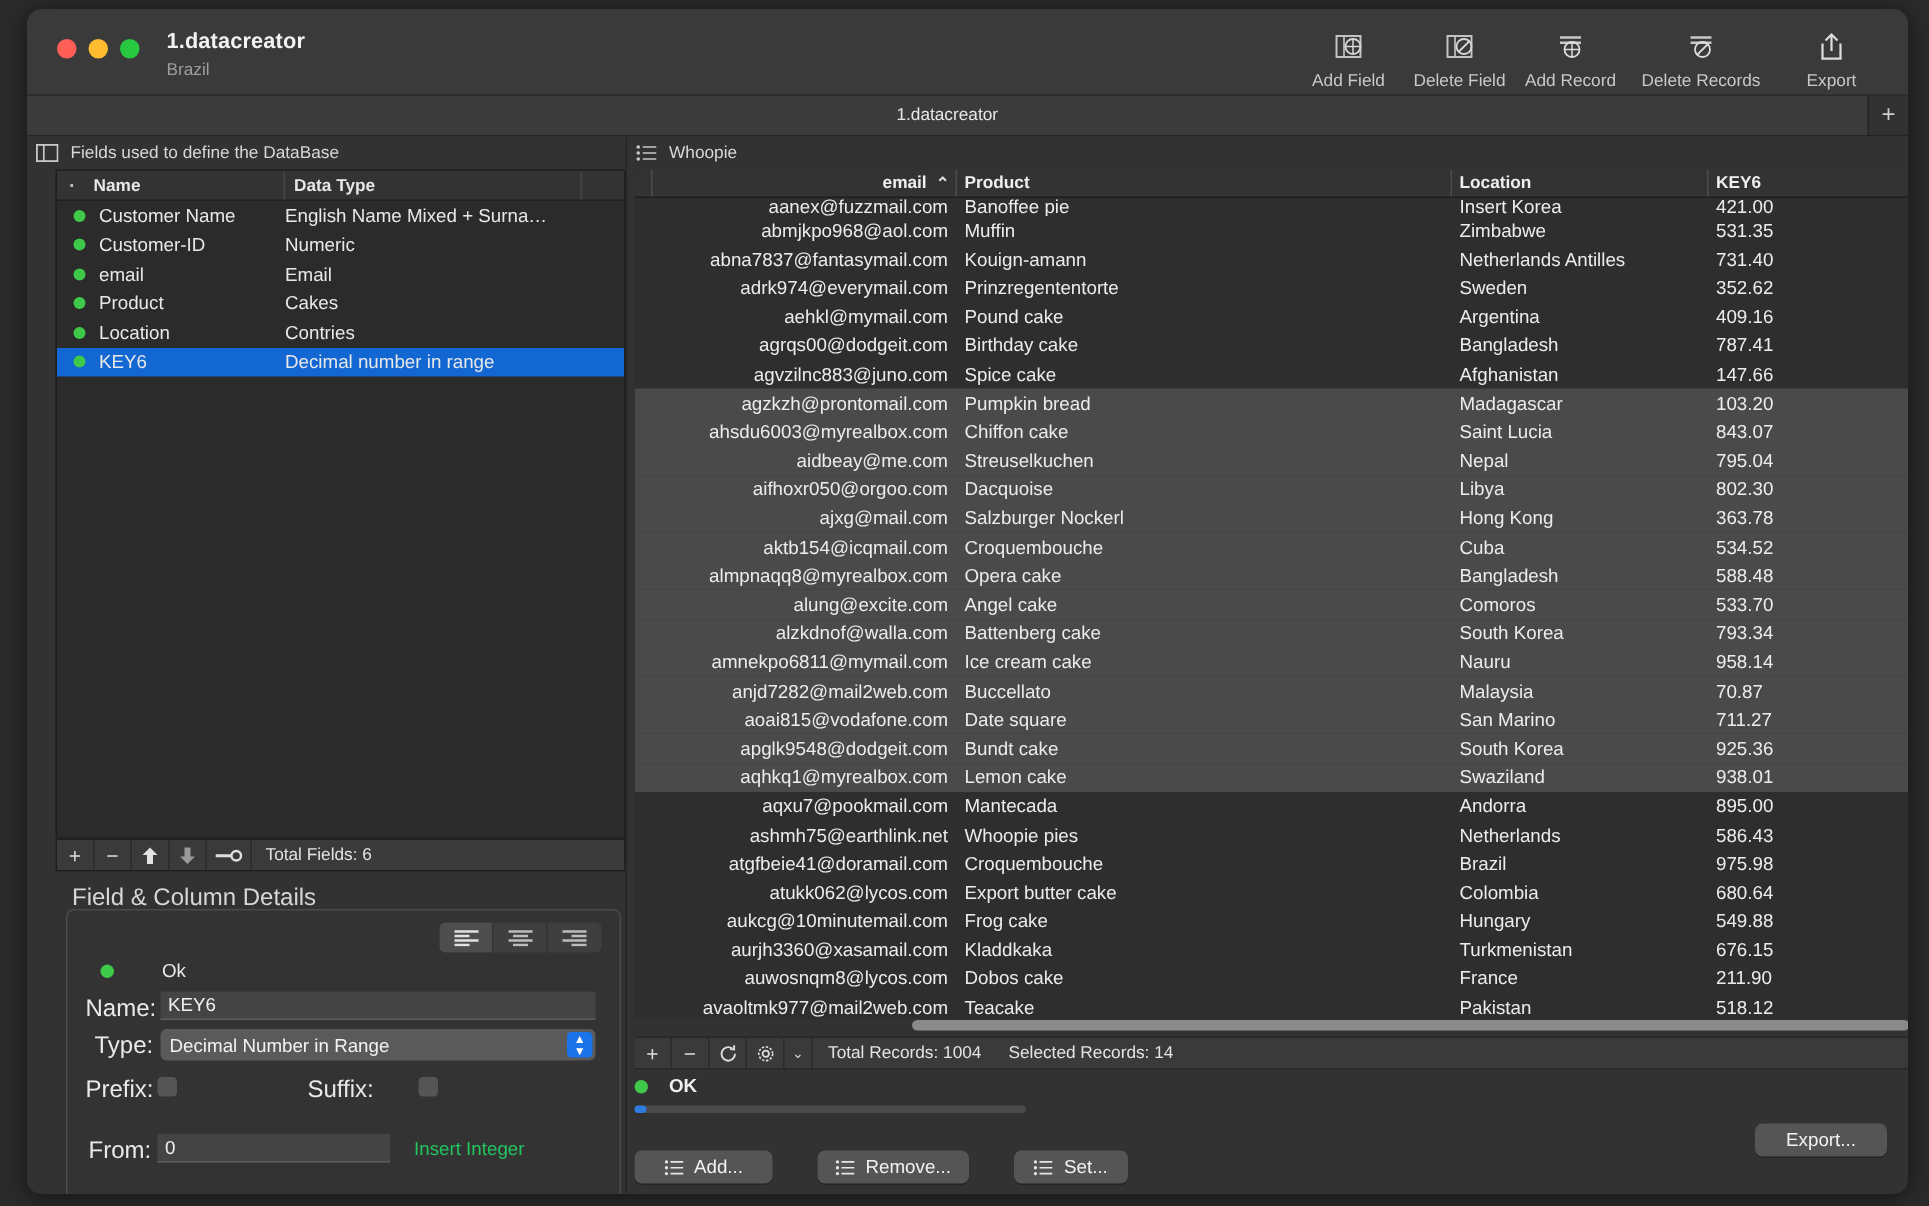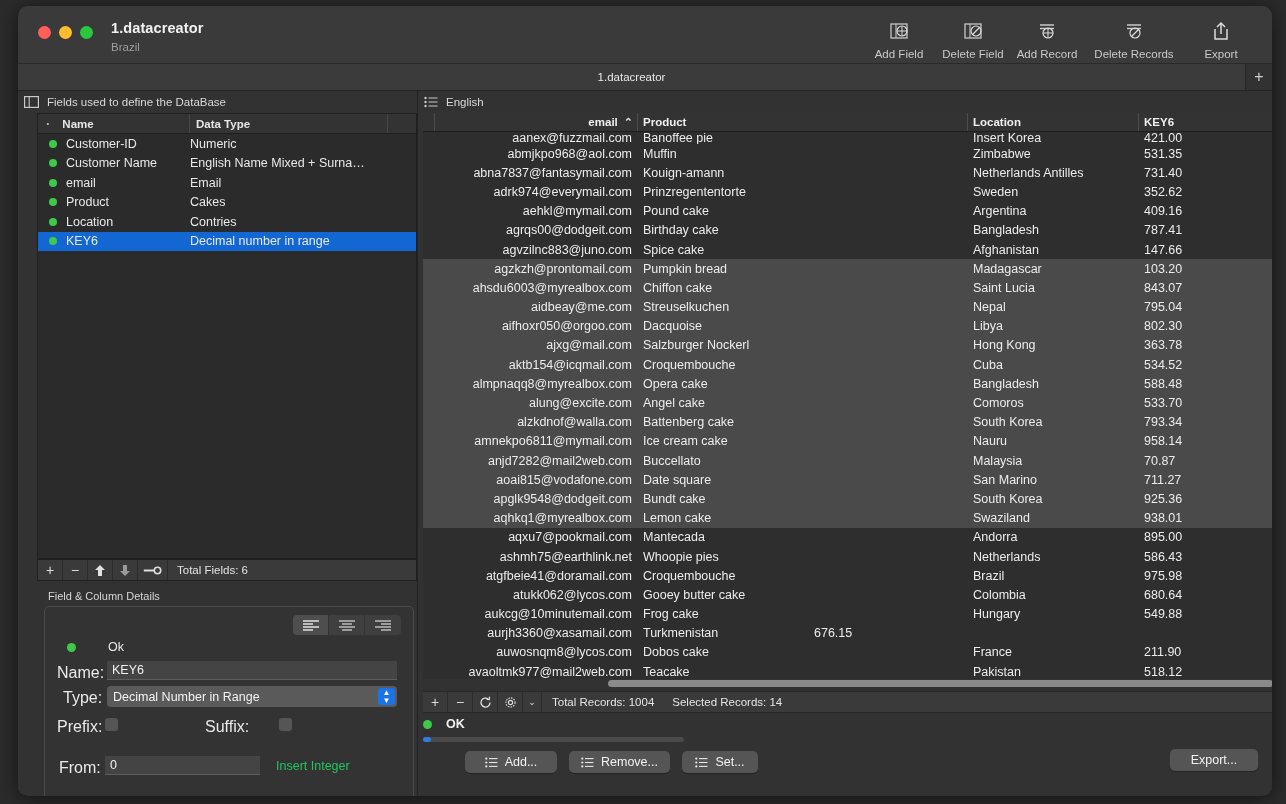--- a/index.html
+++ b/index.html
@@ -147,21 +147,21 @@
   .ltb-btn {
     width: 25px; height: 100%;
     display: flex; align-items: center; justify-content: center;
     border-right: 1px solid #2b2b2b;
     color: #dcdcdc; font-size: 14px; line-height: 1;
   }
   .ltb-text { margin-left: 9px; }
 
   .details-label {
     position: absolute; left: 30px; top: 499px;
-    font-size: 11px; color: #d6d6d6; text-align: center;
+    font-size: 16px; color: #d6d6d6; text-align: center;
   }
   .details-box {
     position: absolute; left: 26px; top: 515px;
     width: 370px; height: 273px;
     border: 1px solid #4a4a4a;
     border-radius: 5px;
     background: #333333;
   }
   .align-group {
     position: absolute; right: 12px; top: 8px;
@@ -290,21 +290,21 @@
     position: absolute; left: 5px; top: 646px;
     width: 261px; height: 5px;
     background: #4a4a4a; border-radius: 3px;
   }
   .progress-fill {
     position: absolute; left: 0; top: 0;
     width: 7px; height: 5px;
     background: #2f7ce0; border-radius: 3px;
   }
 
-  .btn-row { position: absolute; left: 5px; top: 660px; display: flex; gap: 12px; margin-left: 42px; }
+  .btn-row { position: absolute; left: 5px; top: 676px; display: flex; gap: 30px; }
   .mbtn {
     height: 22px; min-width: 92px;
     background: #555555;
     border-radius: 5px;
     display: flex; align-items: center; justify-content: center;
     gap: 7px;
     font-size: 12.5px; color: #f2f2f2;
     padding: 0 12px;
     box-shadow: 0 1px 0 rgba(0,0,0,.28);
   }
@@ -425,27 +425,27 @@
               <span>Name</span>
             </div>
             <div class="c2">
               <span>Data Type</span>
             </div>
             <div class="c3"></div>
           </div>
           <div id="fields-rows">
               <div class="frow">
                 <span class="led"></span>
+                <span class="fname">Customer Name</span>
+                <span class="ftype">English Name Mixed + Surna…</span>
+              </div>
+              <div class="frow">
+                <span class="led"></span>
                 <span class="fname">Customer-ID</span>
                 <span class="ftype">Numeric</span>
-              </div>
-              <div class="frow">
-                <span class="led"></span>
-                <span class="fname">Customer Name</span>
-                <span class="ftype">English Name Mixed + Surna…</span>
               </div>
               <div class="frow">
                 <span class="led"></span>
                 <span class="fname">email</span>
                 <span class="ftype">Email</span>
               </div>
               <div class="frow">
                 <span class="led"></span>
                 <span class="fname">Product</span>
                 <span class="ftype">Cakes</span>
@@ -549,21 +549,21 @@
           <span class="ph-icon">
             <svg width="14" height="12" viewBox="0 0 14 12">
               <circle cx="1.5" cy="2" r="1.2" fill="#c9c9c9"></circle>
               <circle cx="1.5" cy="6" r="1.2" fill="#c9c9c9"></circle>
               <circle cx="1.5" cy="10" r="1.2" fill="#c9c9c9"></circle>
               <line x1="4.5" y1="2" x2="13.5" y2="2" stroke="#c9c9c9" stroke-width="1.1"></line>
               <line x1="4.5" y1="6" x2="13.5" y2="6" stroke="#c9c9c9" stroke-width="1.1"></line>
               <line x1="4.5" y1="10" x2="13.5" y2="10" stroke="#c9c9c9" stroke-width="1.1"></line>
             </svg>
           </span>
-          <span>English</span>
+          <span>Whoopie</span>
         </div>
 
         <div class="table-wrap">
           <div class="th-row">
             <div class="th c-a"></div>
             <div class="th c-email">
               <span>email</span>
               <span style="font-size:11px;color:#dcdcdc">⌃</span>
             </div>
             <div class="th c-prod">
@@ -741,34 +741,35 @@
               <div class="trow">
                 <span class="td c-a"></span>
                 <span class="td c-email">atgfbeie41@doramail.com</span>
                 <span class="td c-prod">Croquembouche</span>
                 <span class="td c-loc">Brazil</span>
                 <span class="td c-key">975.98</span>
               </div>
               <div class="trow">
                 <span class="td c-a"></span>
                 <span class="td c-email">atukk062@lycos.com</span>
-                <span class="td c-prod">Gooey butter cake</span>
+                <span class="td c-prod">Export butter cake</span>
                 <span class="td c-loc">Colombia</span>
                 <span class="td c-key">680.64</span>
               </div>
               <div class="trow">
                 <span class="td c-a"></span>
                 <span class="td c-email">aukcg@10minutemail.com</span>
                 <span class="td c-prod">Frog cake</span>
                 <span class="td c-loc">Hungary</span>
                 <span class="td c-key">549.88</span>
               </div>
               <div class="trow">
                 <span class="td c-a"></span>
                 <span class="td c-email">aurjh3360@xasamail.com</span>
+                <span class="td c-prod">Kladdkaka</span>
                 <span class="td c-loc">Turkmenistan</span>
                 <span class="td c-key">676.15</span>
               </div>
               <div class="trow">
                 <span class="td c-a"></span>
                 <span class="td c-email">auwosnqm8@lycos.com</span>
                 <span class="td c-prod">Dobos cake</span>
                 <span class="td c-loc">France</span>
                 <span class="td c-key">211.90</span>
               </div>

